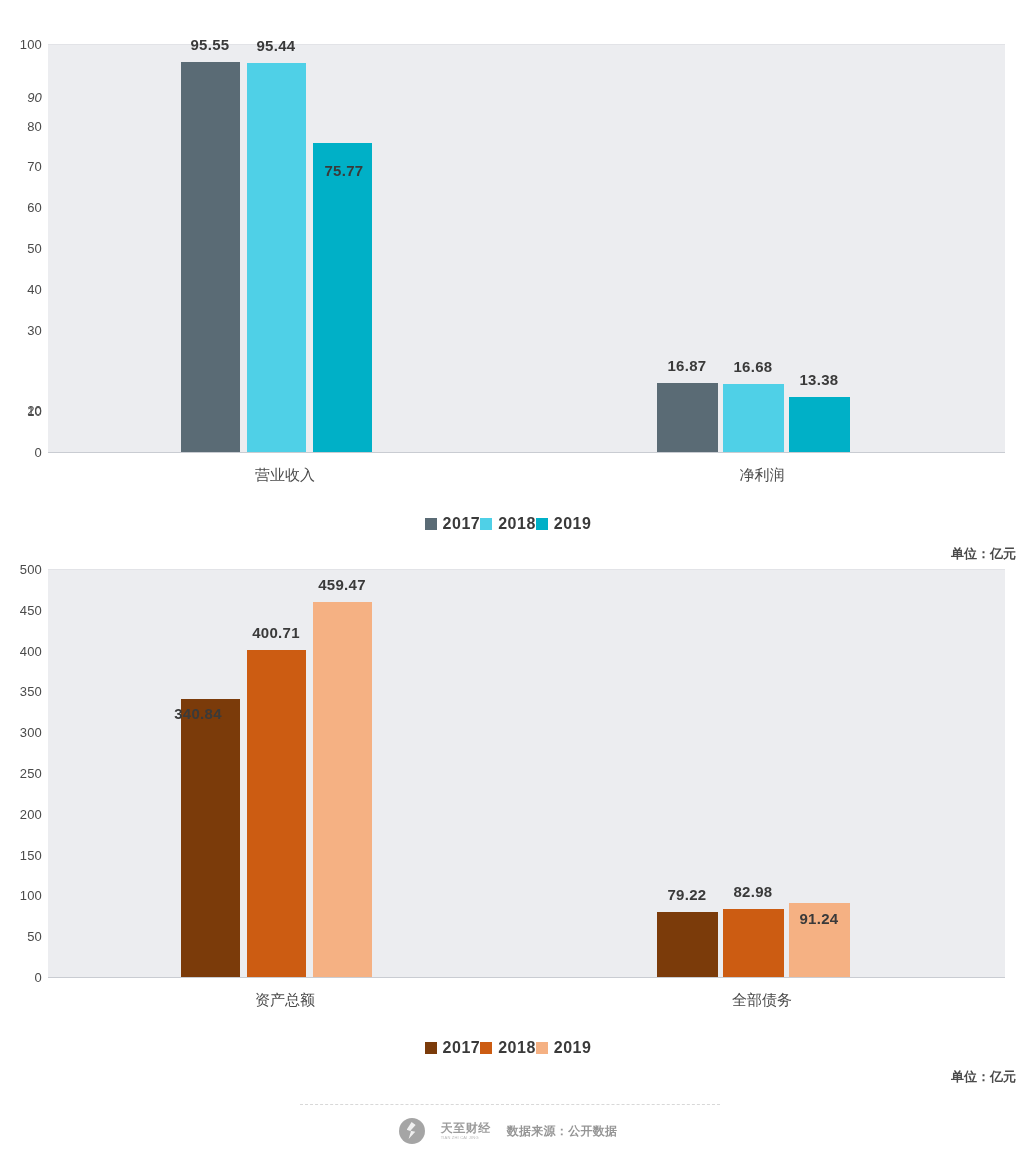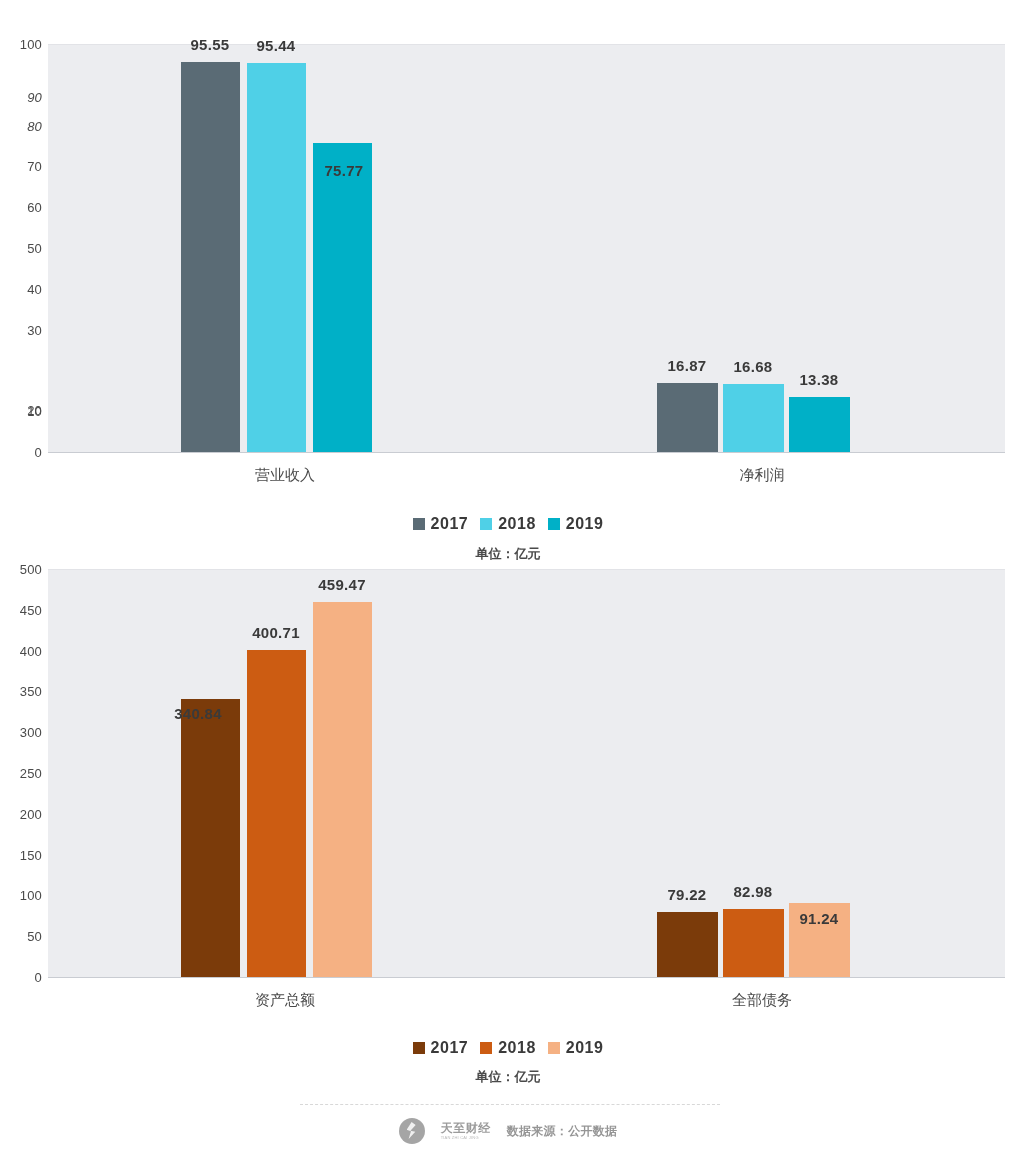--- a/index.html
+++ b/index.html
@@ -67,41 +67,40 @@
     font-weight: 500;
   }
 
   
   .legend {
     position: absolute;
     left: 0; right: 0;
     display: flex;
     justify-content: center;
     align-items: center;
-    gap: 12px;
   }
   .legend-item {
     display: flex;
     align-items: center;
     gap: 6px;
   }
   .legend-swatch {
     width: 12px; height: 12px;
     display: inline-block;
   }
   .legend-text {
     font-size: 16px;
     font-weight: bold;
     color: #3a3a3a;
     letter-spacing: .5px;
   }
   .unit-note {
     position: absolute;
     left: 0; right: 0;
-    text-align: center;
+    text-align: right;
     font-size: 13px;
     color: #4a4a4a;
     font-weight: 600;
   }
 
   
   .footer-divider {
     position: absolute;
     left: 300px;
     width: 420px;
@@ -160,21 +159,21 @@
 </head>
 <body>
 
 <div class="chart-block">
   <div class="plot-wrap">
     <div class="plot-area" style="left:48px; top:44px; width:957px; height:408px;"></div>
     <div class="axis-baseline" style="left:48px; top:452px; width:957px;"></div>
     <div class="y-axis-col" id="yaxis1" style="left:0px; top:44px; width:42px; height:408px;">
         <div class="y-tick" style="top: 0px;">100</div>
         <div class="y-tick" style="top: 53px; font-style: italic;">90</div>
-        <div class="y-tick" style="top: 81.6px; font-style: italic;">80</div>
+        <div class="y-tick" style="top: 81.6px;">80</div>
         <div class="y-tick" style="top: 122.4px;">70</div>
         <div class="y-tick" style="top: 163.2px;">60</div>
         <div class="y-tick" style="top: 204px;">50</div>
         <div class="y-tick" style="top: 244.8px;">40</div>
         <div class="y-tick" style="top: 285.6px;">30</div>
         <div class="y-tick" style="top: 326.4px; margin-top: 40px;">20</div>
         <div class="y-tick" style="top: 367.2px;">10</div>
         <div class="y-tick" style="top: 408px;">0</div>
       </div>
     <div id="bars1">

